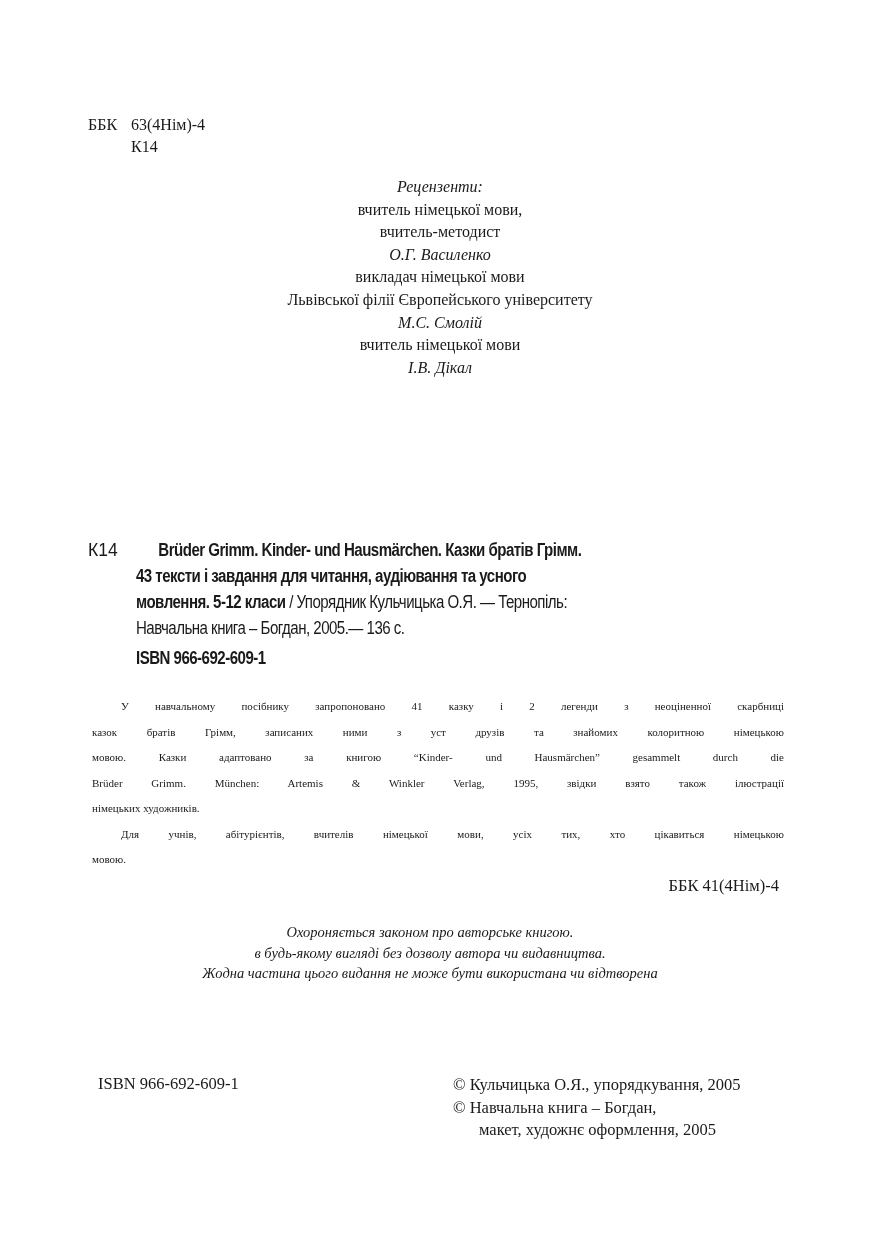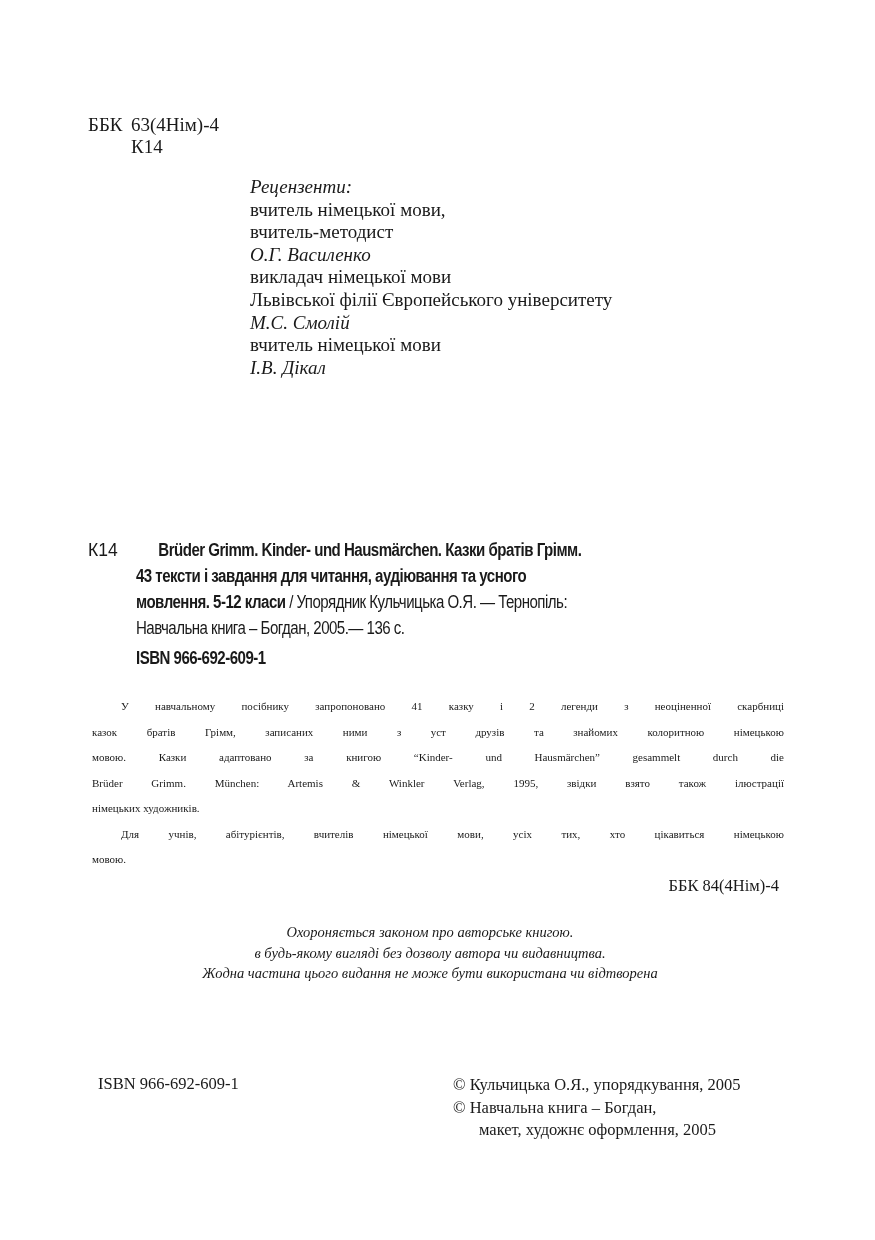--- a/index.html
+++ b/index.html
@@ -1,22 +1,22 @@
 <!DOCTYPE html>
 <html><head>
   <meta charset="utf-8">
   <style>
     html, body { margin: 0; padding: 0; background: #ffffff; }
     body {
       width: 875px; height: 1240px; position: relative; overflow: hidden;
       font-family: "Liberation Serif", serif; color: #1a1a1a;
     }
     .abs { position: absolute; }
-    .t16 { font-size: 19px; line-height: 22px; }
-    .center { }
+    .t16 { font-size: 16px; line-height: 22px; }
+    .center { text-align: center; }
     .ital { font-style: italic; }
     .bbk-top { left: 88px; top: 114px; }
     .bbk-top .row { display: flex; }
     .bbk-top .lbl { width: 43px; }
     .reviewers { left: 250px; width: 380px; top: 176px; }
     .reviewers div { line-height: 22.6px; }
     .cat { left: 88px; top: 537px; width: 700px; font-size: 17.5px; line-height: 26px; }
     .cat .code { position: absolute; left: 0; top: 0; font-family: "Liberation Sans Narrow", "Liberation Sans", sans-serif; }
     .cat .body { position: absolute; left: 48px; width: 640px; font-family: "Liberation Sans", sans-serif; letter-spacing: -0.6px; transform: scaleX(0.86); transform-origin: left top; white-space: nowrap; }
     .cat .line { height: 26px; }
@@ -73,21 +73,21 @@
 <div class="abs desc">
   <p class="ind">У навчальному посібнику запропоновано 41 казку і 2 легенди з неоціненної скарбниці</p>
   <p>казок братів Грімм, записаних ними з уст друзів та знайомих колоритною німецькою</p>
   <p>мовою. Казки адаптовано за книгою “Kinder- und Hausmärchen” gesammelt durch die</p>
   <p>Brüder Grimm. München: Artemis &amp; Winkler Verlag, 1995, звідки взято також ілюстрації</p>
   <p class="last">німецьких художників.</p>
   <p class="ind">Для учнів, абітурієнтів, вчителів німецької мови, усіх тих, хто цікавиться німецькою</p>
   <p class="last">мовою.</p>
 </div>
 
-<div class="abs bbk-right">ББК 84(4Нім)-4</div>
+<div class="abs bbk-right">ББК 41(4Нім)-4</div>
 
 <div class="abs copyright-law">
   <div>Охороняється законом про авторське книгою.</div>
   <div>в будь-якому вигляді без дозволу автора чи видавництва.</div>
   <div>Жодна частина цього видання не може бути використана чи відтворена</div>
 </div>
 
 <div class="abs copyrights">
   <div>© Кульчицька О.Я., упорядкування, 2005</div>
   <div>© Навчальна книга – Богдан,</div>

